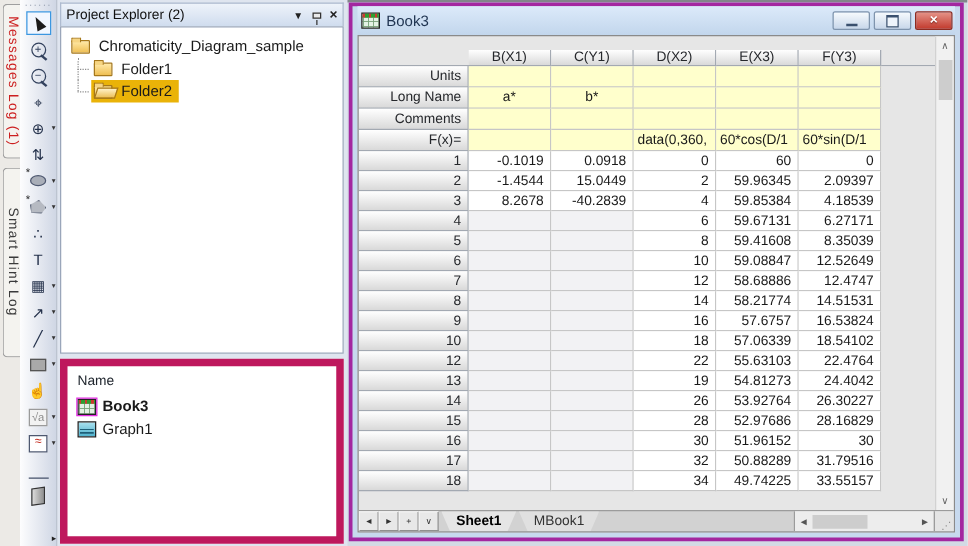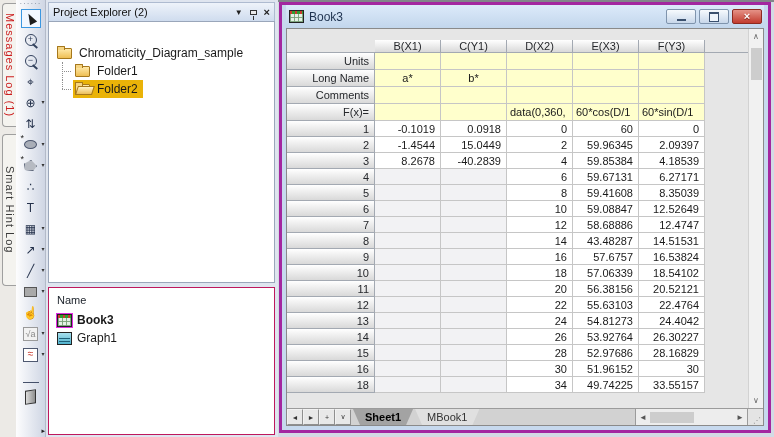--- a/index.html
+++ b/index.html
@@ -52,37 +52,37 @@
   
   .dock { width:232px; flex:none; background:#dfe5ef; padding:2px 3px 2px 2px; display:flex; flex-direction:column; }
   .pe-header { height:19px; display:flex; align-items:center; padding:0 4px;
     background:linear-gradient(#eef3fa,#cfdcee); border:1px solid #aebbd0; border-bottom:none; font-size:11px; color:#111; }
   .pe-title { flex:1; }
   .pe-hicons { display:flex; align-items:center; gap:7px; }
   .pe-hicons .mi { font-size:8px; color:#222; }
   .pin-icon { width:7px; height:5px; border:1px solid #333; background:#eaeaea; position:relative; display:block; }
   .pin-icon::after { content:''; position:absolute; left:2px; top:5px; width:1px; height:4px; background:#333; }
   .pe-x { font-size:11px; line-height:10px; color:#222; font-weight:bold; }
-  .tree-box { height:262px; background:#fff; border:1px solid #9aa6ba; overflow:hidden; padding:22px 2px 0 6px; }
+  .tree-box { height:262px; background:#fff; border:1px solid #9aa6ba; overflow:hidden; padding:6px 2px 0 6px; }
   .tree-row { height:18px; display:flex; align-items:center; white-space:nowrap; }
   .conn { width:13px; height:18px; position:relative; flex:none; margin-left:5px; }
   .conn::before { content:''; position:absolute; left:2px; top:0; bottom:0; border-left:1px dotted #8f8f8f; }
   .conn.conn-l::before { bottom:9px; }
   .conn::after { content:''; position:absolute; left:2px; top:9px; width:9px; border-top:1px dotted #8f8f8f; }
   .folder-icon { width:15px; height:11px; flex:none; position:relative; margin-right:4px;
     background:linear-gradient(#ffe9a8,#efbf54); border:1px solid #a6781c; border-radius:1px; }
   .folder-icon::before { content:''; position:absolute; left:-1px; top:-3px; width:6px; height:3px;
     background:#f6d583; border:1px solid #a6781c; border-bottom:none; border-radius:1px 1px 0 0; }
   .folder-icon.open::after { content:''; position:absolute; left:-1px; bottom:-1px; width:15px; height:7px;
     background:linear-gradient(#fff2c8,#ecbf58); border:1px solid #a6781c; transform:skewX(-18deg); transform-origin:bottom left; }
   .tree-label { padding:1px 3px; font-size:12px; }
   .tree-row.selected-row .sel-wrap { background:#eab308; }
   .sel-wrap { display:flex; align-items:center; padding:1px 2px; }
   .splitter { height:4px; }
-  .name-box { flex:1; background:#fff; border:1px solid #be185d; padding:6px 14px 0 8px; overflow:hidden; }
+  .name-box { flex:1; background:#fff; border:6px solid #be185d; padding:6px 14px 0 8px; overflow:hidden; }
   .name-header { font-size:11px; color:#20262e; margin-bottom:5px; }
   .name-row { height:18px; display:flex; align-items:center; gap:5px; }
   .name-row .lbl { font-size:12px; }
   .name-row.bold .lbl { font-weight:bold; }
   .ws-icon { width:15px; height:13px; flex:none; border:1px solid #222; background:
       repeating-linear-gradient(90deg, rgba(120,160,120,.9) 0 1px, transparent 1px 4px),
       repeating-linear-gradient(0deg, rgba(120,160,120,.9) 0 1px, transparent 1px 4px), #e4f2e4; position:relative; }
   .ws-icon::before { content:''; position:absolute; left:0; right:0; top:0; height:3px;
     background:repeating-linear-gradient(90deg,#cc3a2e 0 2px,#2f9e2f 2px 5px); }
   .ws-icon.active { outline:1px solid #e22ce2; }
@@ -137,21 +137,21 @@
   .vs-thumb { width:11px; height:32px; background:#cdcdcd; margin-top:4px; flex:none; }
   .vs-spacer { flex:1; }
 
   .tabbar { height:17px; flex:none; background:#d2d2d2; border-top:1px solid #9b9b9b;
     display:flex; align-items:stretch; }
   .nav-btn { width:16px; border:1px solid #8f8f8f; border-left-color:#f2f2f2; border-top-color:#f2f2f2;
     background:#e8e8e8; display:flex; align-items:center; justify-content:center; font-size:7px; color:#333; flex:none; }
   .sheet-tab { padding:0 12px; display:flex; align-items:center; font-size:11px; color:#333;
     background:#e0e0e0; clip-path:polygon(7px 0,100% 0,calc(100% - 7px) 100%,0 100%);
     clip-path:polygon(0 0,100% 0,calc(100% - 7px) 100%,7px 100%); margin-left:2px; }
-  .sheet-tab.active { background:#a3a3a3; font-weight:bold; color:#000; }
+  .sheet-tab.active { background:#e5e5e5; font-weight:bold; color:#000; }
   .tab-fill { flex:1; }
   .hscroll { width:112px; flex:none; display:flex; align-items:center; background:#ededed; border-left:1px solid #9b9b9b; }
   .hs-arrow { width:14px; text-align:center; font-size:8px; color:#555; flex:none; }
   .hs-thumb { height:11px; width:44px; background:#cdcdcd; flex:none; }
   .hs-track { flex:1; }
   .grip-box { width:16px; flex:none; border-left:1px solid #9b9b9b; background:#e4e4e4; position:relative; }
   .grip-box::after { content:'⋰'; position:absolute; right:2px; bottom:0px; font-size:8px; color:#8a8a8a; }
 </style>
 </head>
 <body>
@@ -383,21 +383,21 @@
                 <div class="c datacol dcell">12</div>
                 <div class="c datacol dcell">58.68886</div>
                 <div class="c datacol dcell">12.4747</div>
                 <div class="c leftover"></div>
               </div>
               <div class="grow data-row">
                 <div class="c rowlab hcell">8</div>
                 <div class="c datacol dcell nodata"></div>
                 <div class="c datacol dcell nodata"></div>
                 <div class="c datacol dcell">14</div>
-                <div class="c datacol dcell">43.48287</div>
+                <div class="c datacol dcell">58.21774</div>
                 <div class="c datacol dcell">14.51531</div>
                 <div class="c leftover"></div>
               </div>
               <div class="grow data-row">
                 <div class="c rowlab hcell">9</div>
                 <div class="c datacol dcell nodata"></div>
                 <div class="c datacol dcell nodata"></div>
                 <div class="c datacol dcell">16</div>
                 <div class="c datacol dcell">57.6757</div>
                 <div class="c datacol dcell">16.53824</div>
@@ -406,42 +406,33 @@
               <div class="grow data-row">
                 <div class="c rowlab hcell">10</div>
                 <div class="c datacol dcell nodata"></div>
                 <div class="c datacol dcell nodata"></div>
                 <div class="c datacol dcell">18</div>
                 <div class="c datacol dcell">57.06339</div>
                 <div class="c datacol dcell">18.54102</div>
                 <div class="c leftover"></div>
               </div>
               <div class="grow data-row">
-                <div class="c rowlab hcell">11</div>
-                <div class="c datacol dcell nodata"></div>
-                <div class="c datacol dcell nodata"></div>
-                <div class="c datacol dcell">20</div>
-                <div class="c datacol dcell">56.38156</div>
-                <div class="c datacol dcell">20.52121</div>
-                <div class="c leftover"></div>
-              </div>
-              <div class="grow data-row">
                 <div class="c rowlab hcell">12</div>
                 <div class="c datacol dcell nodata"></div>
                 <div class="c datacol dcell nodata"></div>
                 <div class="c datacol dcell">22</div>
                 <div class="c datacol dcell">55.63103</div>
                 <div class="c datacol dcell">22.4764</div>
                 <div class="c leftover"></div>
               </div>
               <div class="grow data-row">
                 <div class="c rowlab hcell">13</div>
                 <div class="c datacol dcell nodata"></div>
                 <div class="c datacol dcell nodata"></div>
-                <div class="c datacol dcell">24</div>
+                <div class="c datacol dcell">19</div>
                 <div class="c datacol dcell">54.81273</div>
                 <div class="c datacol dcell">24.4042</div>
                 <div class="c leftover"></div>
               </div>
               <div class="grow data-row">
                 <div class="c rowlab hcell">14</div>
                 <div class="c datacol dcell nodata"></div>
                 <div class="c datacol dcell nodata"></div>
                 <div class="c datacol dcell">26</div>
                 <div class="c datacol dcell">53.92764</div>
@@ -457,20 +448,29 @@
                 <div class="c datacol dcell">28.16829</div>
                 <div class="c leftover"></div>
               </div>
               <div class="grow data-row">
                 <div class="c rowlab hcell">16</div>
                 <div class="c datacol dcell nodata"></div>
                 <div class="c datacol dcell nodata"></div>
                 <div class="c datacol dcell">30</div>
                 <div class="c datacol dcell">51.96152</div>
                 <div class="c datacol dcell">30</div>
+                <div class="c leftover"></div>
+              </div>
+              <div class="grow data-row">
+                <div class="c rowlab hcell">17</div>
+                <div class="c datacol dcell nodata"></div>
+                <div class="c datacol dcell nodata"></div>
+                <div class="c datacol dcell">32</div>
+                <div class="c datacol dcell">50.88289</div>
+                <div class="c datacol dcell">31.79516</div>
                 <div class="c leftover"></div>
               </div>
               <div class="grow data-row">
                 <div class="c rowlab hcell">18</div>
                 <div class="c datacol dcell nodata"></div>
                 <div class="c datacol dcell nodata"></div>
                 <div class="c datacol dcell">34</div>
                 <div class="c datacol dcell">49.74225</div>
                 <div class="c datacol dcell">33.55157</div>
                 <div class="c leftover"></div>

